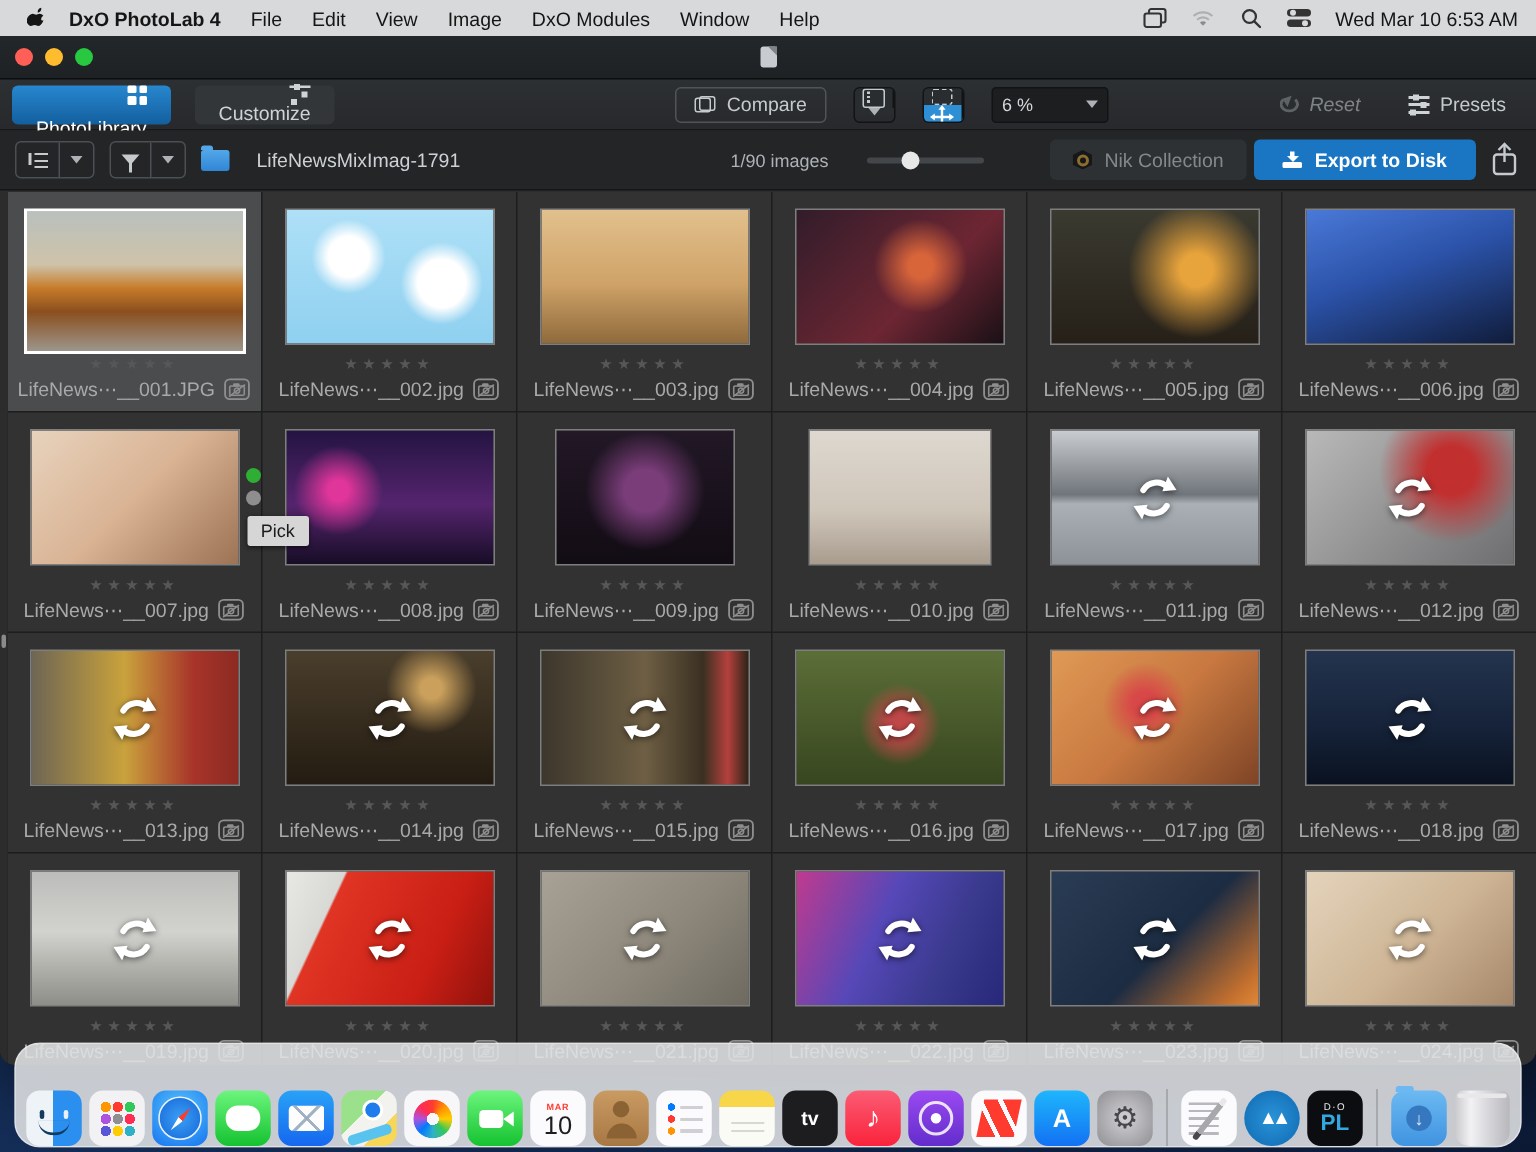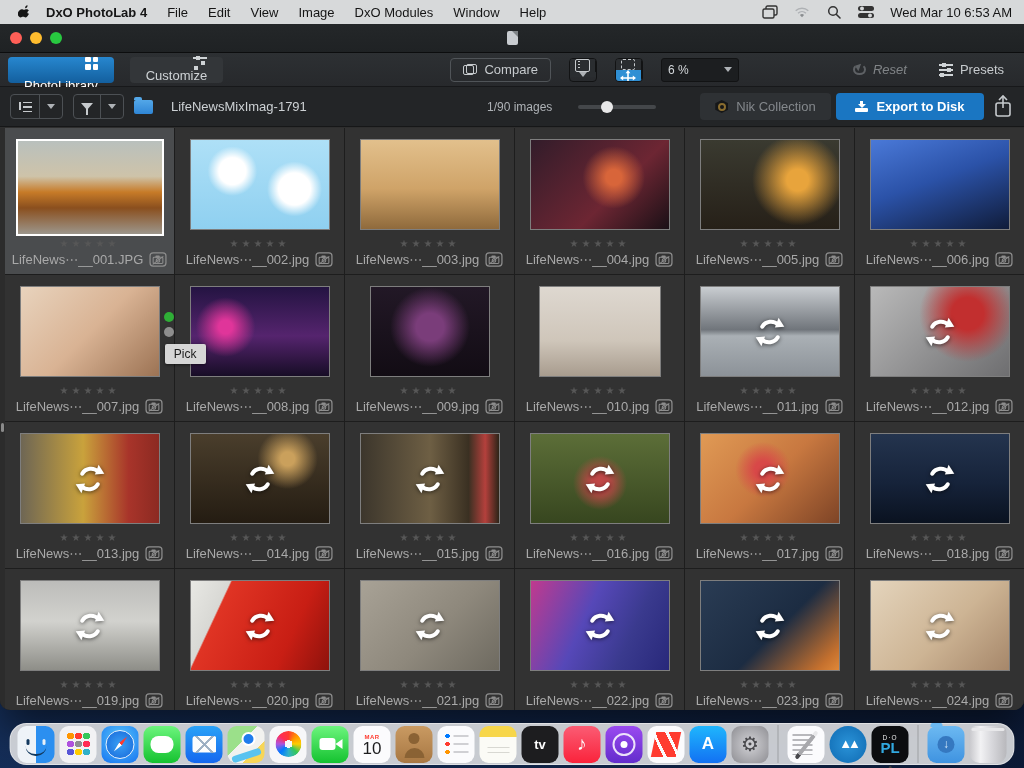--- a/index.html
+++ b/index.html
@@ -136,22 +136,22 @@
   .cam-badge { width:18px; height:15px; }
   .pickdots { position:absolute; right:-14px; top:26px; display:flex; flex-direction:column; gap:5px; align-items:center; }
   .pdot { width:10px; height:10px; border-radius:50%; }
   .pdot.green { background:#2fae36; }
   .pdot.gray { background:#8e8e8e; }
   .pick-tip { position:absolute; right:-46px; top:58px; background:#d6d6d6; color:#1b1b1b;
     font-size:12px; padding:3px 9px; border-radius:2px; box-shadow:0 1px 3px rgba(0,0,0,.5); z-index:9; }
 
   
   .dock { position:absolute; bottom:3px; left:50%; transform:translateX(-50%);
-    height:42px; background:rgba(225,226,229,.88); border:1px solid rgba(255,255,255,.45);
-    border-radius:17px; display:flex; align-items:center; padding:0 7px; gap:5px; z-index:60; }
+    height:70px; background:rgba(225,226,229,.88); border:1px solid rgba(255,255,255,.45);
+    border-radius:17px; display:flex; align-items:flex-end; padding:0 7px; gap:5px; z-index:60; }
   .dock-item { width:37px; height:37px; border-radius:9px; position:relative;
     display:flex; align-items:center; justify-content:center; flex:0 0 auto; }
   .dock-divider { width:1px; height:38px; background:rgba(60,60,60,.3); margin:0 4px; flex:0 0 auto; }
   .run-dot { position:absolute; bottom:-7px; left:50%; transform:translateX(-50%);
     width:3.5px; height:3.5px; border-radius:50%; background:#3c3c3c; }
 
   .ic-finder { background:linear-gradient(90deg,#eef3f8 0 49%,#2b8ff0 49%); overflow:hidden; }
   .ic-finder:before { content:""; position:absolute; top:13px; left:9px; width:3px; height:6px; background:#12395e; border-radius:2px; box-shadow:16px 0 0 #e8f0f8; }
   .ic-finder:after { content:""; position:absolute; bottom:7px; left:8px; width:21px; height:8px;
     border-bottom:2.5px solid #12395e; border-radius:0 0 10px 10px; }

